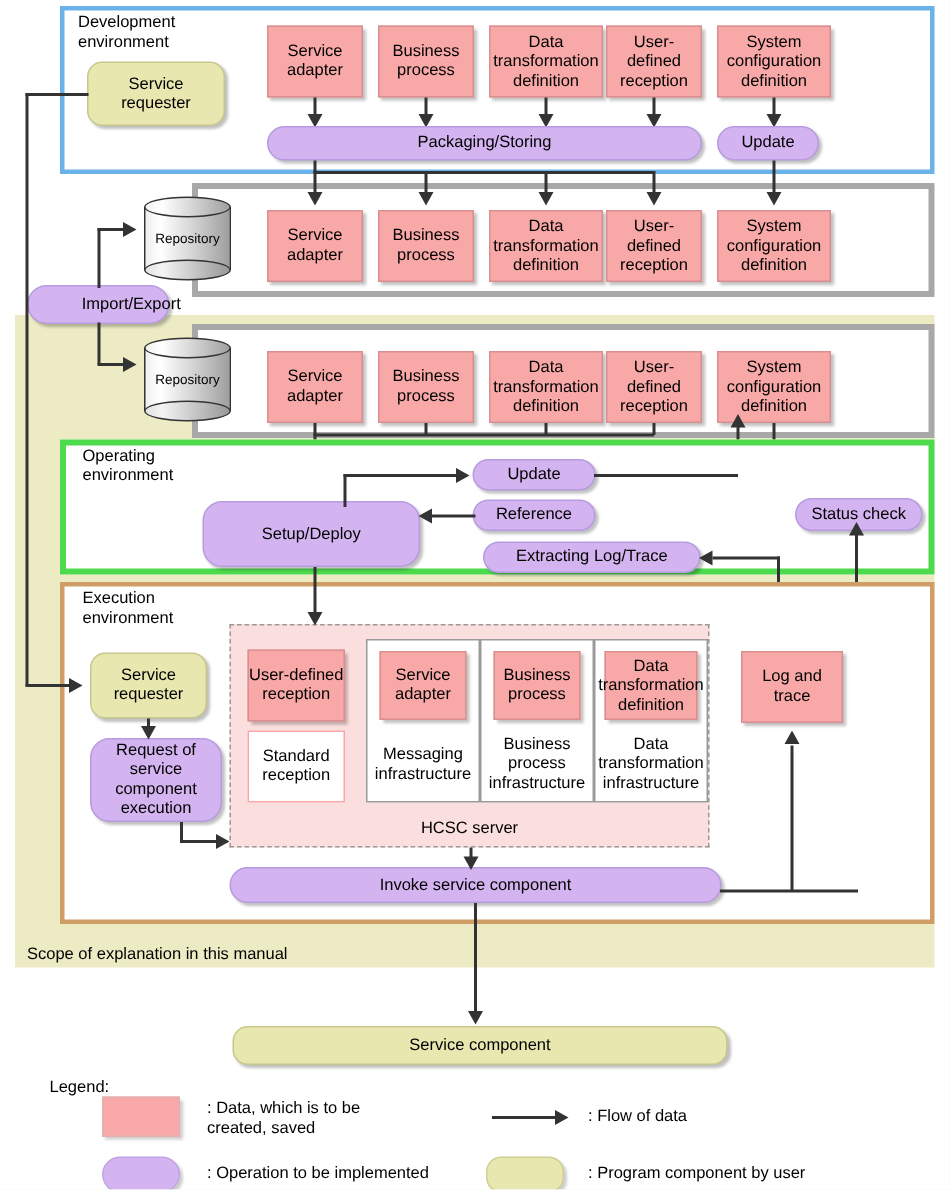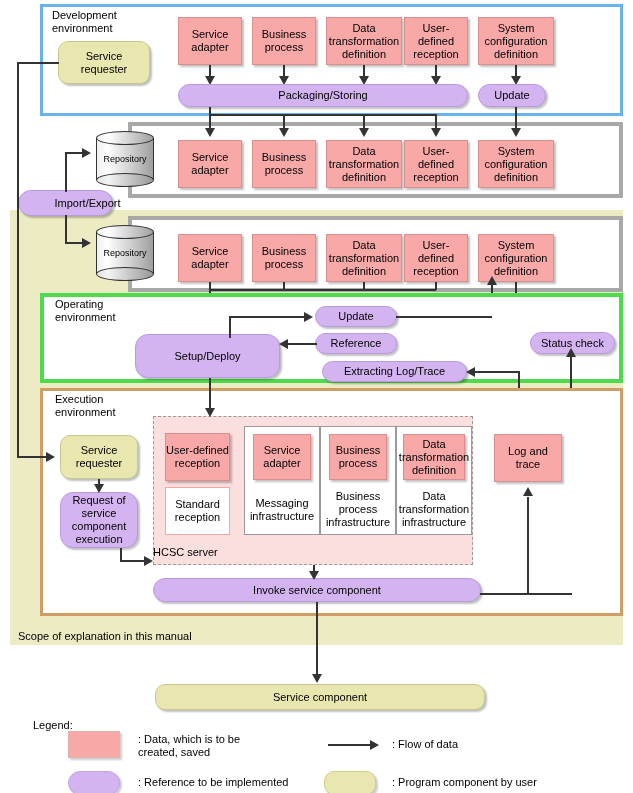--- a/index.html
+++ b/index.html
@@ -25,21 +25,21 @@
             box-shadow:2px 2px 2px rgba(0,0,0,.25);}
   .op-box{background:#d4b4f0;border:1px solid #b79be0;border-radius:13px;
           box-shadow:2px 2px 2px rgba(0,0,0,.25);}
   .user-box{background:#e8e7b0;border:1px solid #c9c88c;border-radius:10px;
             box-shadow:2px 2px 2px rgba(0,0,0,.25);}
   .plain-box{background:#ffffff;border:1px solid #fca5a5;}
   .infra-cell{position:absolute;background:#ffffff;border:1px solid #9a9a9a;}
 
   
   .hcsc{position:absolute;background:#fbdede;border:1px dashed #9a9a9a;}
-  .hcsc-label{position:absolute;font-size:11px;text-align:left;width:100%;}
+  .hcsc-label{position:absolute;font-size:11px;text-align:center;width:100%;}
 
   
   .cyl{position:absolute;}
   .cyl .body{position:absolute;left:0;top:7px;width:100%;height:calc(100% - 14px);
              background:linear-gradient(90deg,#efefef 0%,#ffffff 18%,#d2d2d2 58%,#9e9e9e 100%);
              border-left:1px solid #333;border-right:1px solid #333;}
   .cyl .top{position:absolute;left:0;top:0;width:100%;height:14px;border-radius:50%;
             background:linear-gradient(90deg,#f2f2f2 0%,#ffffff 20%,#d0d0d0 60%,#a0a0a0 100%);
             border:1px solid #333;}
   .cyl .bot{position:absolute;left:0;bottom:0;width:100%;height:14px;border-radius:50%;
@@ -254,21 +254,21 @@
   <div class="frame exe" style="left:40px;top:388px;width:583px;height:228px;"></div>
   <div class="region-label" style="left:55px;top:393px;width:100px;">
     <span>Execution</span><br>
     <span>environment</span>
   </div>
 
   <div class="node user-box" style="left:60px;top:435px;width:78px;height:44px;">
     <div><span>Service</span><br>
          <span>requester</span></div>
   </div>
-  <div class="node op-box" style="left:60px;top:492px;width:78px;height:56px;">
+  <div class="node op-box" style="left:60px;top:492px;width:88px;height:56px;">
     <div><span>Request of</span><br>
          <span>service</span><br>
          <span>component</span><br>
          <span>execution</span></div>
   </div>
 
   <div class="ln lnh" style="left:17px;top:62px;width:42px;"></div>
   <div class="ln lnv" style="left:17px;top:62px;height:395px;"></div>
   <div class="ln lnh" style="left:17px;top:456px;width:30px;"></div>
   <div class="arw right" style="left:46px;top:452px;"></div>
@@ -356,21 +356,21 @@
   <div>
     <div class="ln lnh" style="left:328px;top:744px;width:43px;"></div>
     <div class="arw right" style="left:370px;top:740px;"></div>
   </div>
   <div class="lg-txt" style="left:392px;top:738px;">
     <span>: Flow of data</span>
   </div>
 
   <div class="lg-sw purple" style="left:68px;top:771px;width:52px;height:24px;"></div>
   <div class="lg-txt" style="left:138px;top:776px;">
-    <span>: Reference to be implemented</span>
+    <span>: Operation to be implemented</span>
   </div>
 
   <div class="lg-sw olive" style="left:324px;top:771px;width:52px;height:24px;"></div>
   <div class="lg-txt" style="left:392px;top:776px;">
     <span>: Program component by user</span>
   </div>
 
 </div>
 
 </body></html>

